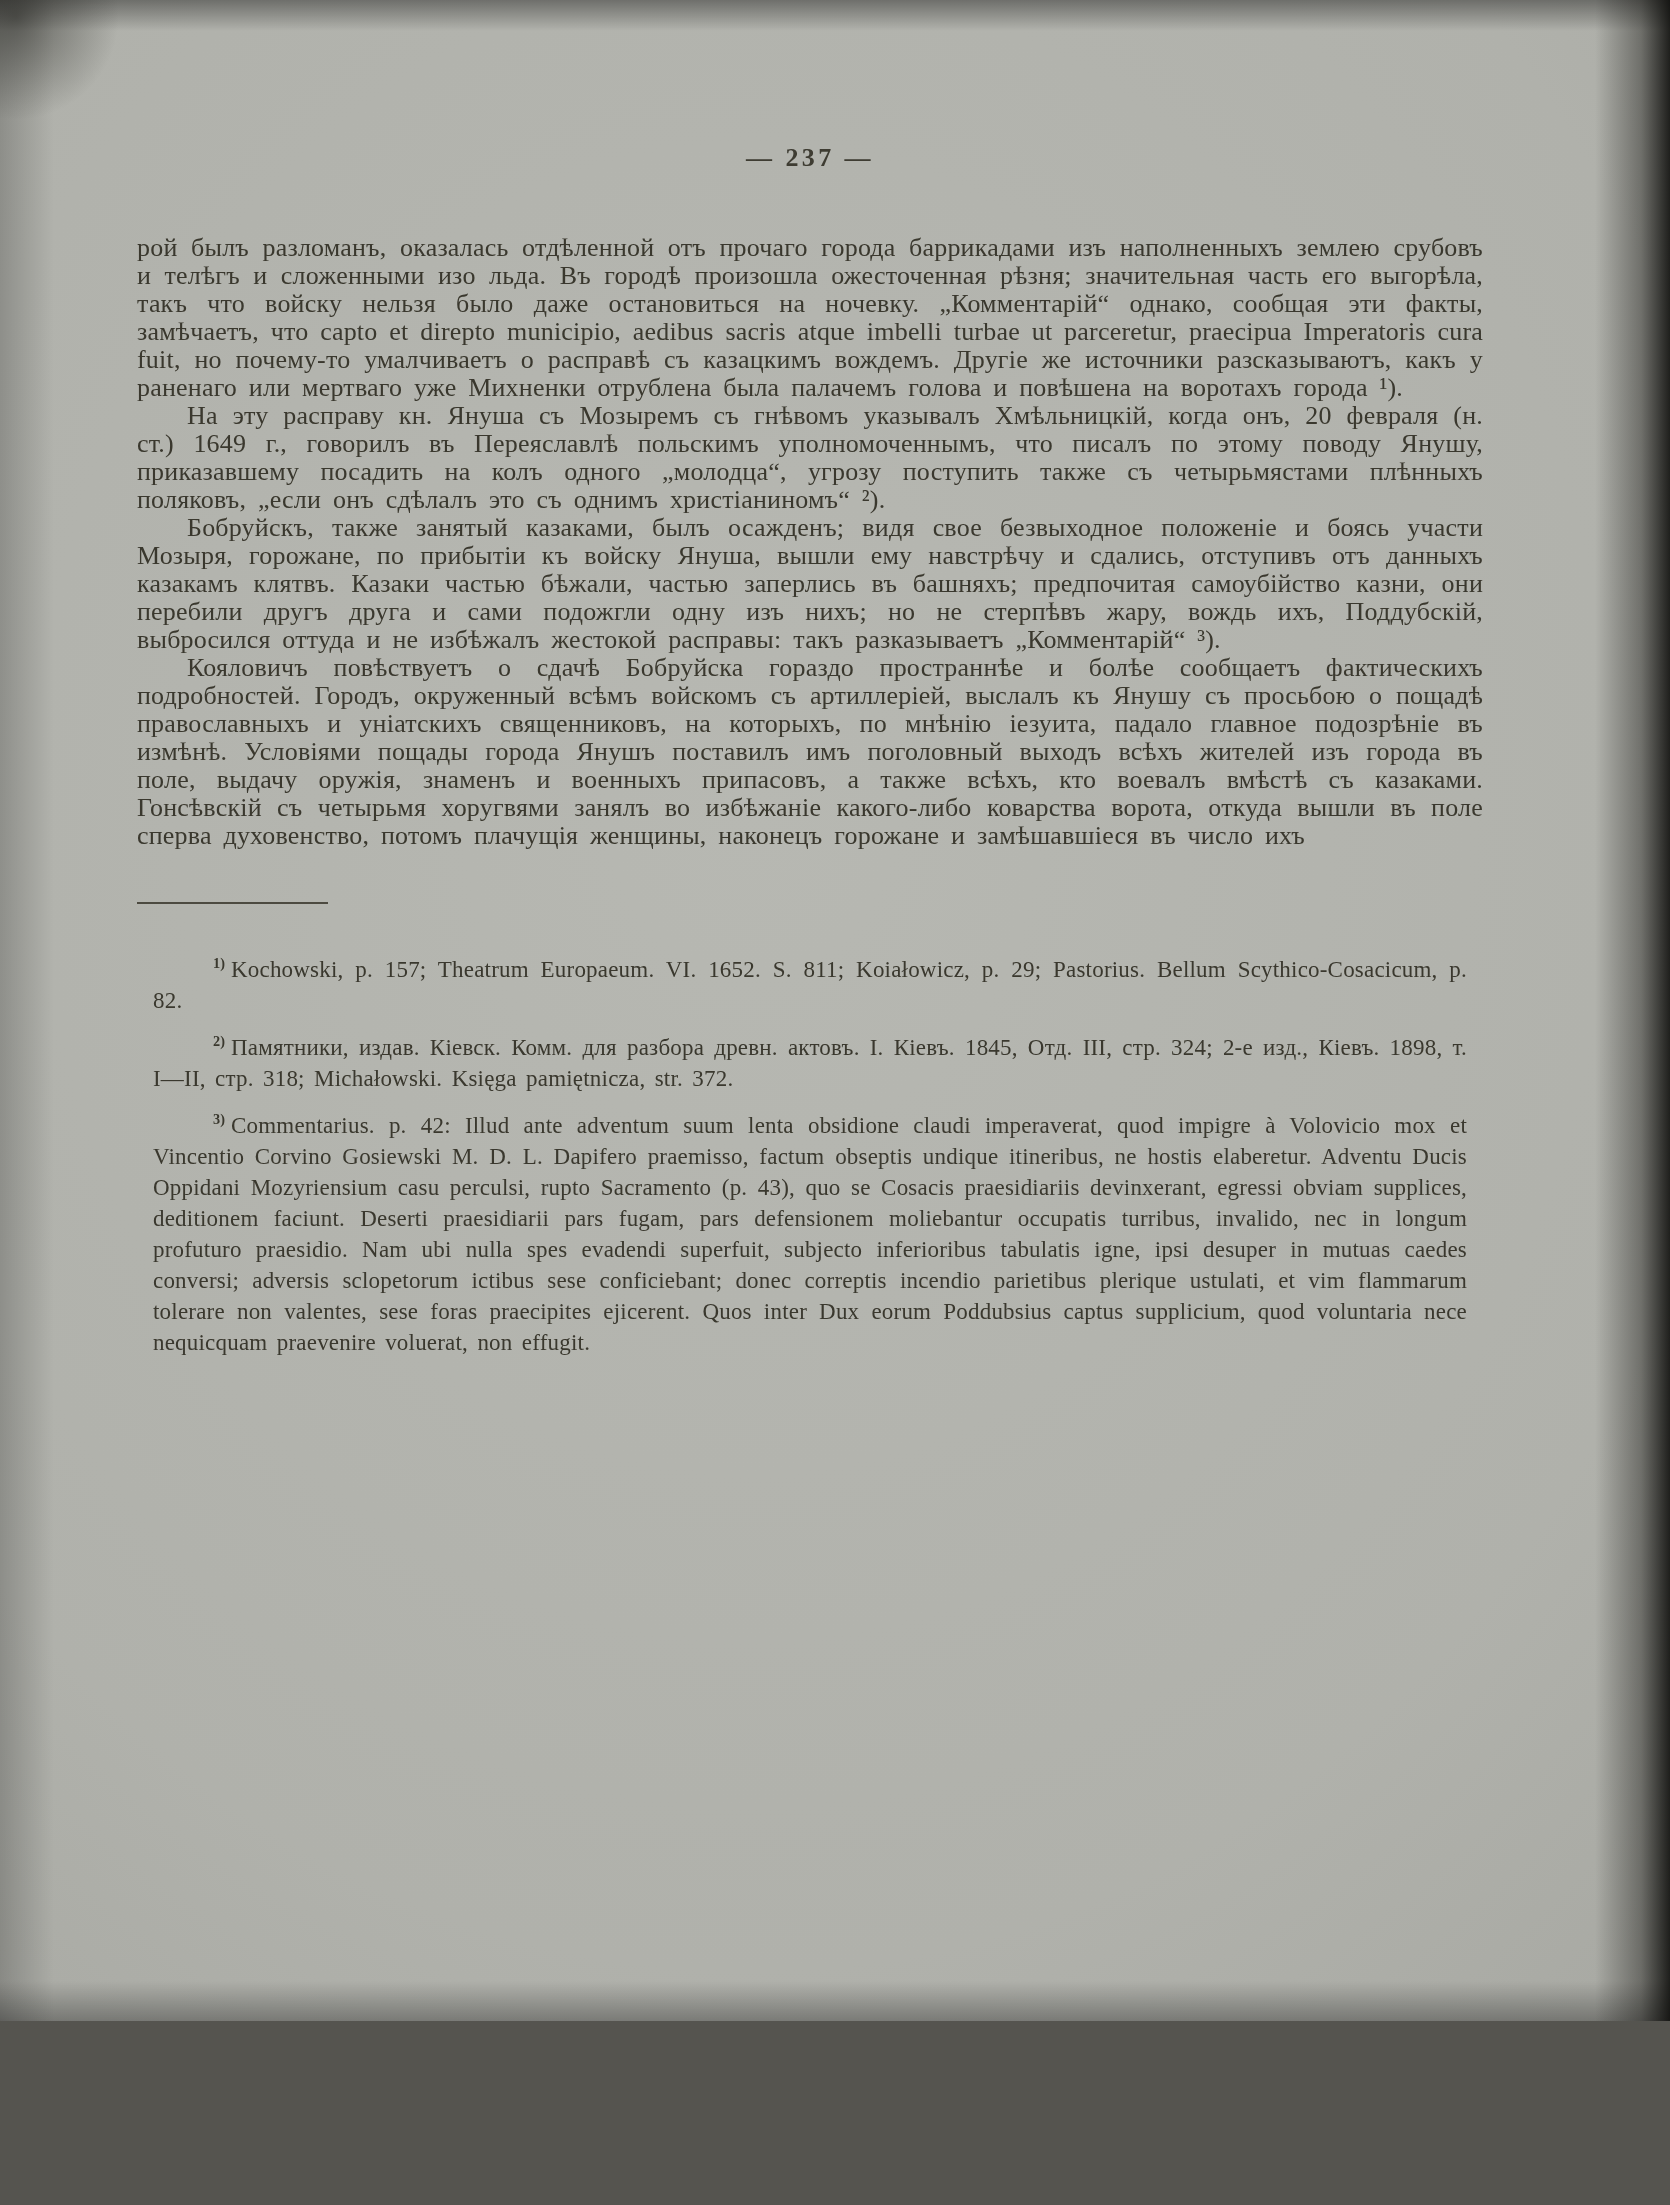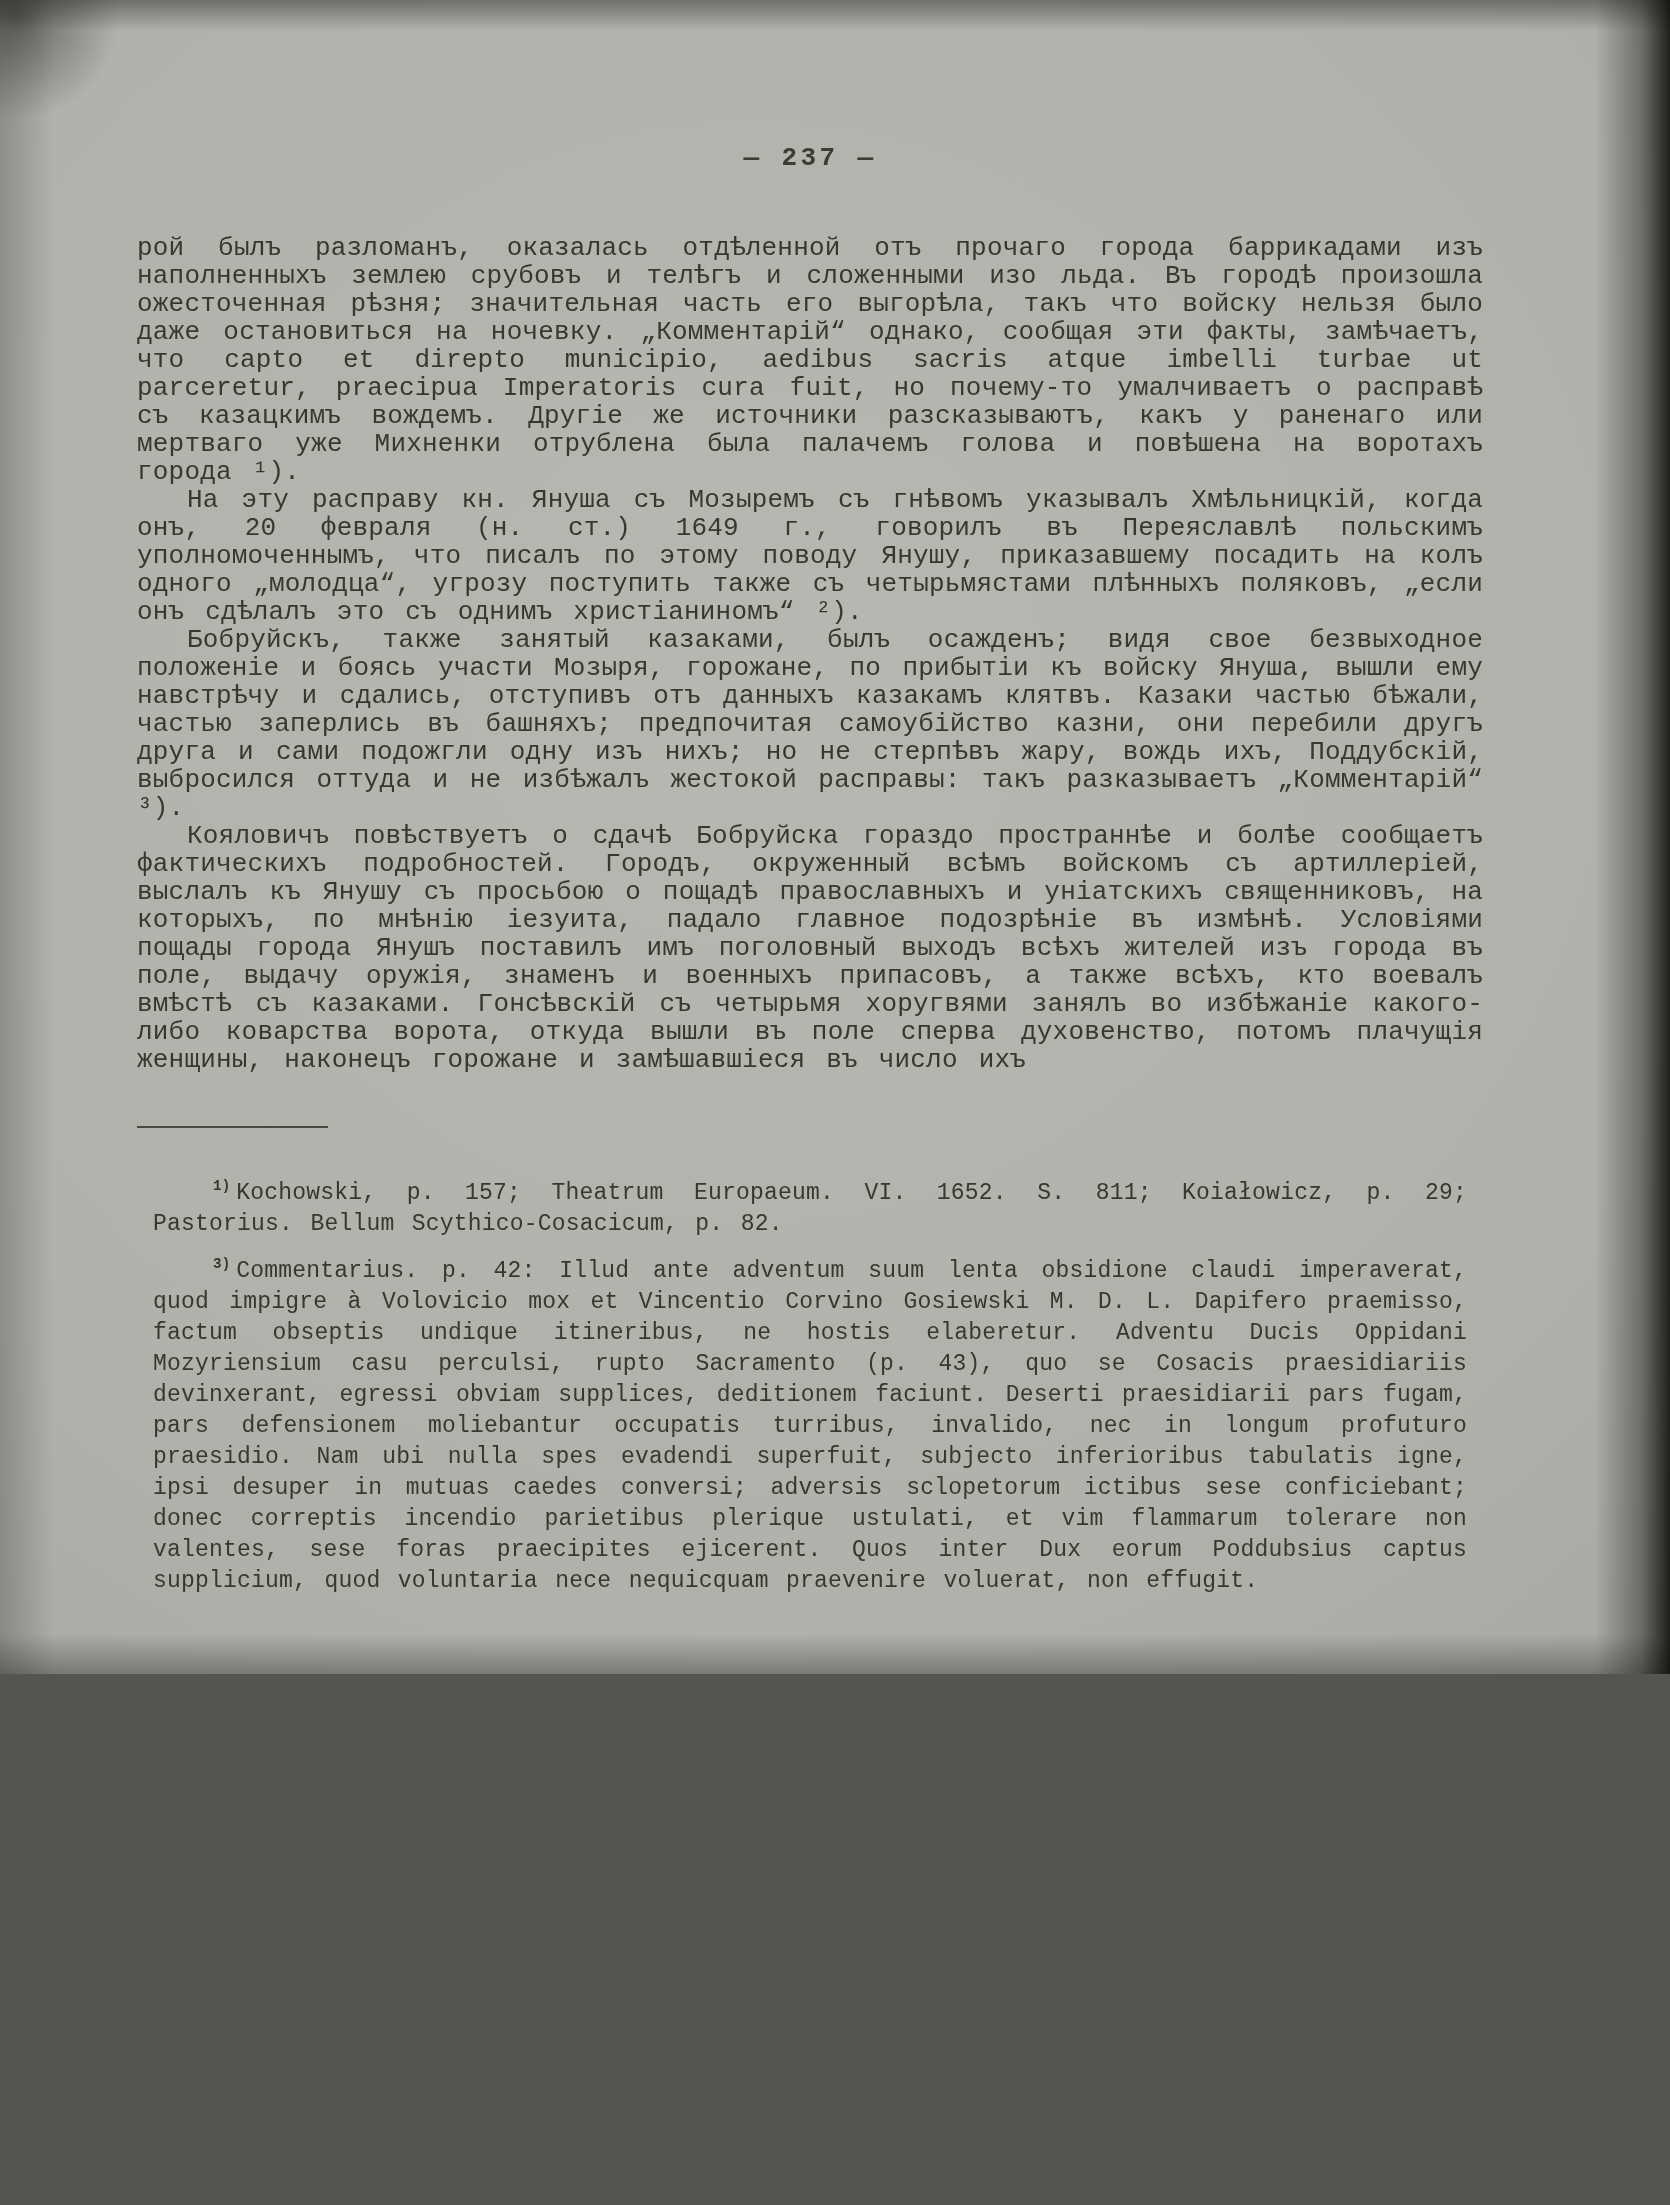--- a/index.html
+++ b/index.html
@@ -3,23 +3,23 @@
 <meta charset="utf-8">
 <style>
   html, body {
     margin: 0;
     padding: 0;
     background: #55544f;
   }
   .scan {
     position: relative;
     width: 1671px;
-    height: 1674px;
+    height: 2021px;
     overflow: hidden;
-    font-family: Liberation Mono, monospace;
+    font-family: Liberation Serif, serif;
     color: #3a382e;
     background:
       radial-gradient(circle 147px at 16px 17px, rgba(22,22,18,.50), rgba(22,22,18,0) 70%),
       linear-gradient(to right, rgba(0,0,0,.20) 0px, rgba(0,0,0,0) 54px),
       linear-gradient(to right, rgba(0,0,0,0) 1595px, rgba(16,15,12,.40) 1641px, rgba(8,8,6,.88) 1671px),
       linear-gradient(to bottom, rgba(0,0,0,.38) 0px, rgba(0,0,0,0) 31px),
       linear-gradient(to top, rgba(0,0,0,.30) 0px, rgba(0,0,0,0) 40px),
       radial-gradient(ellipse 120% 115% at 45% 40%, #b7b8b2 0%, #b0b1ab 50%, #a3a49e 80%, #92938d 100%);
   }
   .content {
@@ -85,19 +85,22 @@
       <p class="para">Кояловичъ повѣствуетъ о сдачѣ Бобруйска гораздо пространнѣе и болѣе сообщаетъ фактическихъ подробностей. Городъ, окруженный всѣмъ войскомъ съ артиллеріей, выслалъ къ Янушу съ просьбою о пощадѣ православныхъ и уніатскихъ священниковъ, на которыхъ, по мнѣнію іезуита, падало главное подозрѣніе въ измѣнѣ. Условіями пощады города Янушъ поставилъ имъ поголовный выходъ всѣхъ жителей изъ города въ поле, выдачу оружія, знаменъ и военныхъ припасовъ, а также всѣхъ, кто воевалъ вмѣстѣ съ казаками. Гонсѣвскій съ четырьмя хоругвями занялъ во избѣжаніе какого-либо коварства ворота, откуда вышли въ поле сперва духовенство, потомъ плачущія женщины, наконецъ горожане и замѣшавшіеся въ число ихъ</p>
     </div>
 
     <div class="footnote-rule"></div>
 
     <div class="footnotes">
       <p class="footnote">
         <sup class="fn-marker">1)</sup><span class="fn-text">Kochowski, p. 157; Theatrum Europaeum. VI. 1652. S. 811; Koiałowicz, p. 29; Pastorius. Bellum Scythico-Cosacicum, p. 82.</span>
       </p>
       <p class="footnote">
+        <sup class="fn-marker">2)</sup><span class="fn-text">Памятники, издав. Кіевск. Комм. для разбора древн. актовъ. I. Кіевъ. 1845, Отд. III, стр. 324; 2-е изд., Кіевъ. 1898, т. I—II, стр. 318; Michałowski. Księga pamiętnicza, str. 372.</span>
+      </p>
+      <p class="footnote">
         <sup class="fn-marker">3)</sup><span class="fn-text">Commentarius. p. 42: Illud ante adventum suum lenta obsidione claudi imperaverat, quod impigre à Volovicio mox et Vincentio Corvino Gosiewski M. D. L. Dapifero praemisso, factum obseptis undique itineribus, ne hostis elaberetur. Adventu Ducis Oppidani Mozyriensium casu perculsi, rupto Sacramento (p. 43), quo se Cosacis praesidiariis devinxerant, egressi obviam supplices, deditionem faciunt. Deserti praesidiarii pars fugam, pars defensionem moliebantur occupatis turribus, invalido, nec in longum profuturo praesidio. Nam ubi nulla spes evadendi superfuit, subjecto inferioribus tabulatis igne, ipsi desuper in mutuas caedes conversi; adversis sclopetorum ictibus sese conficiebant; donec correptis incendio parietibus plerique ustulati, et vim flammarum tolerare non valentes, sese foras praecipites ejicerent. Quos inter Dux eorum Poddubsius captus supplicium, quod voluntaria nece nequicquam praevenire voluerat, non effugit.</span>
       </p>
     </div>
 
   </div>
 </div>
 
 
 </body></html>

